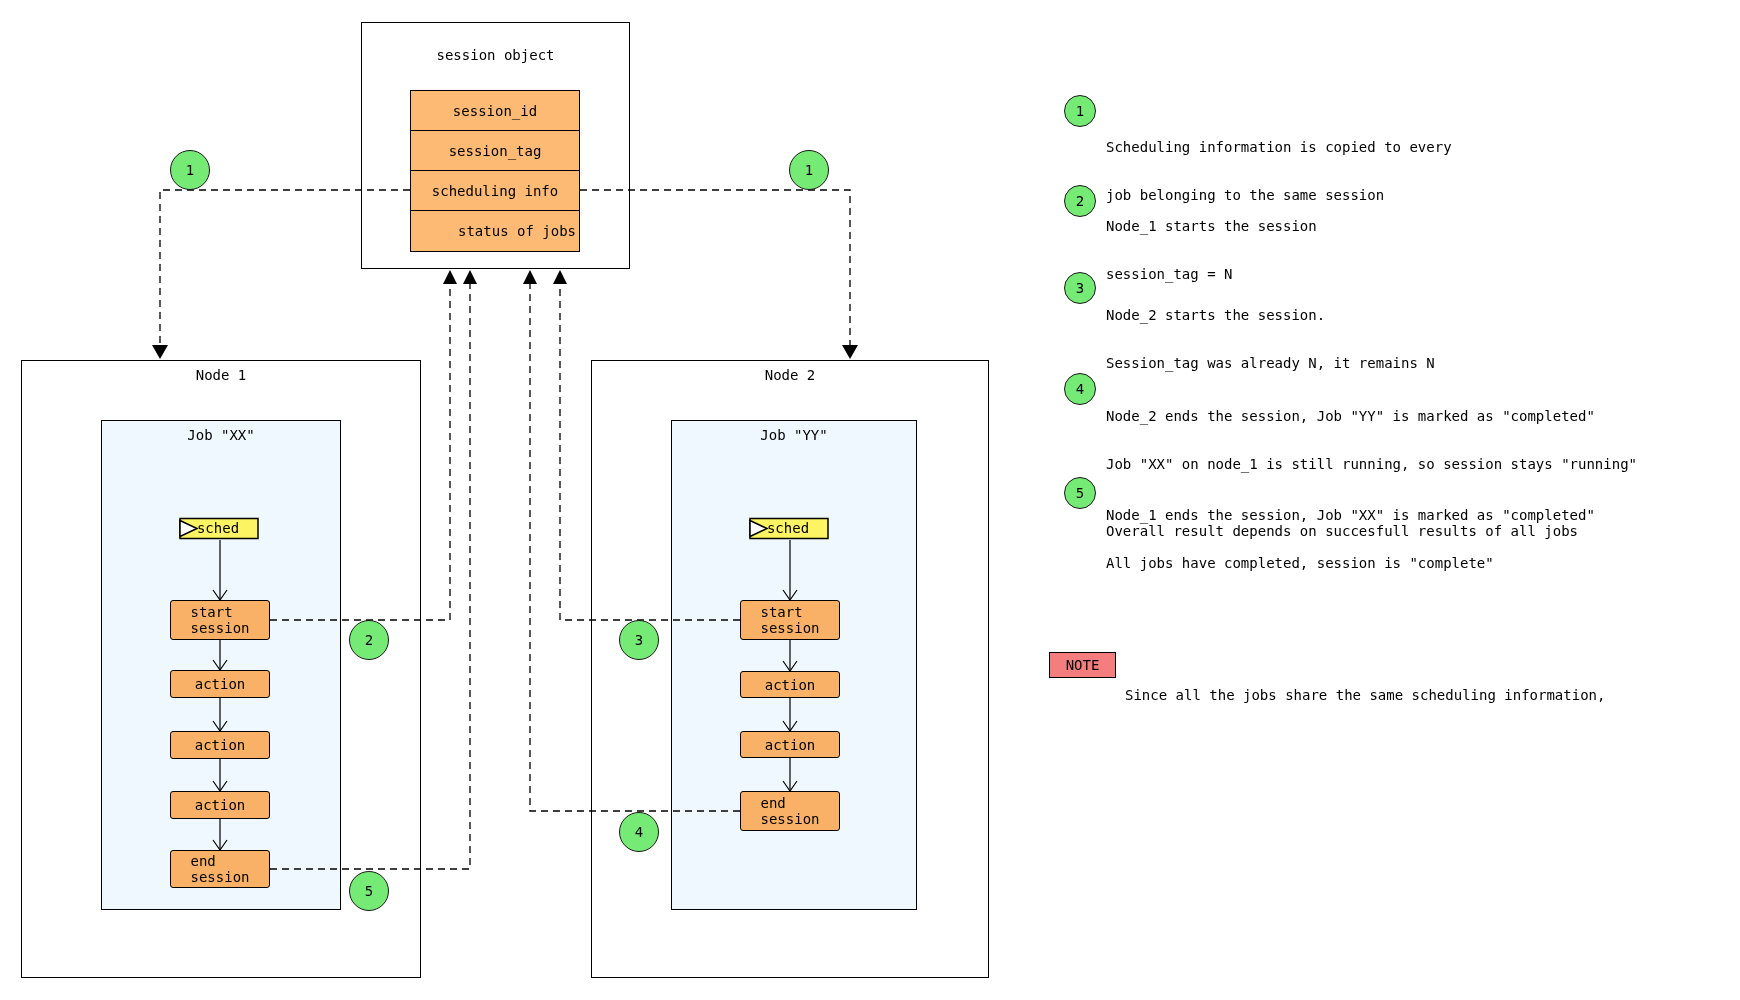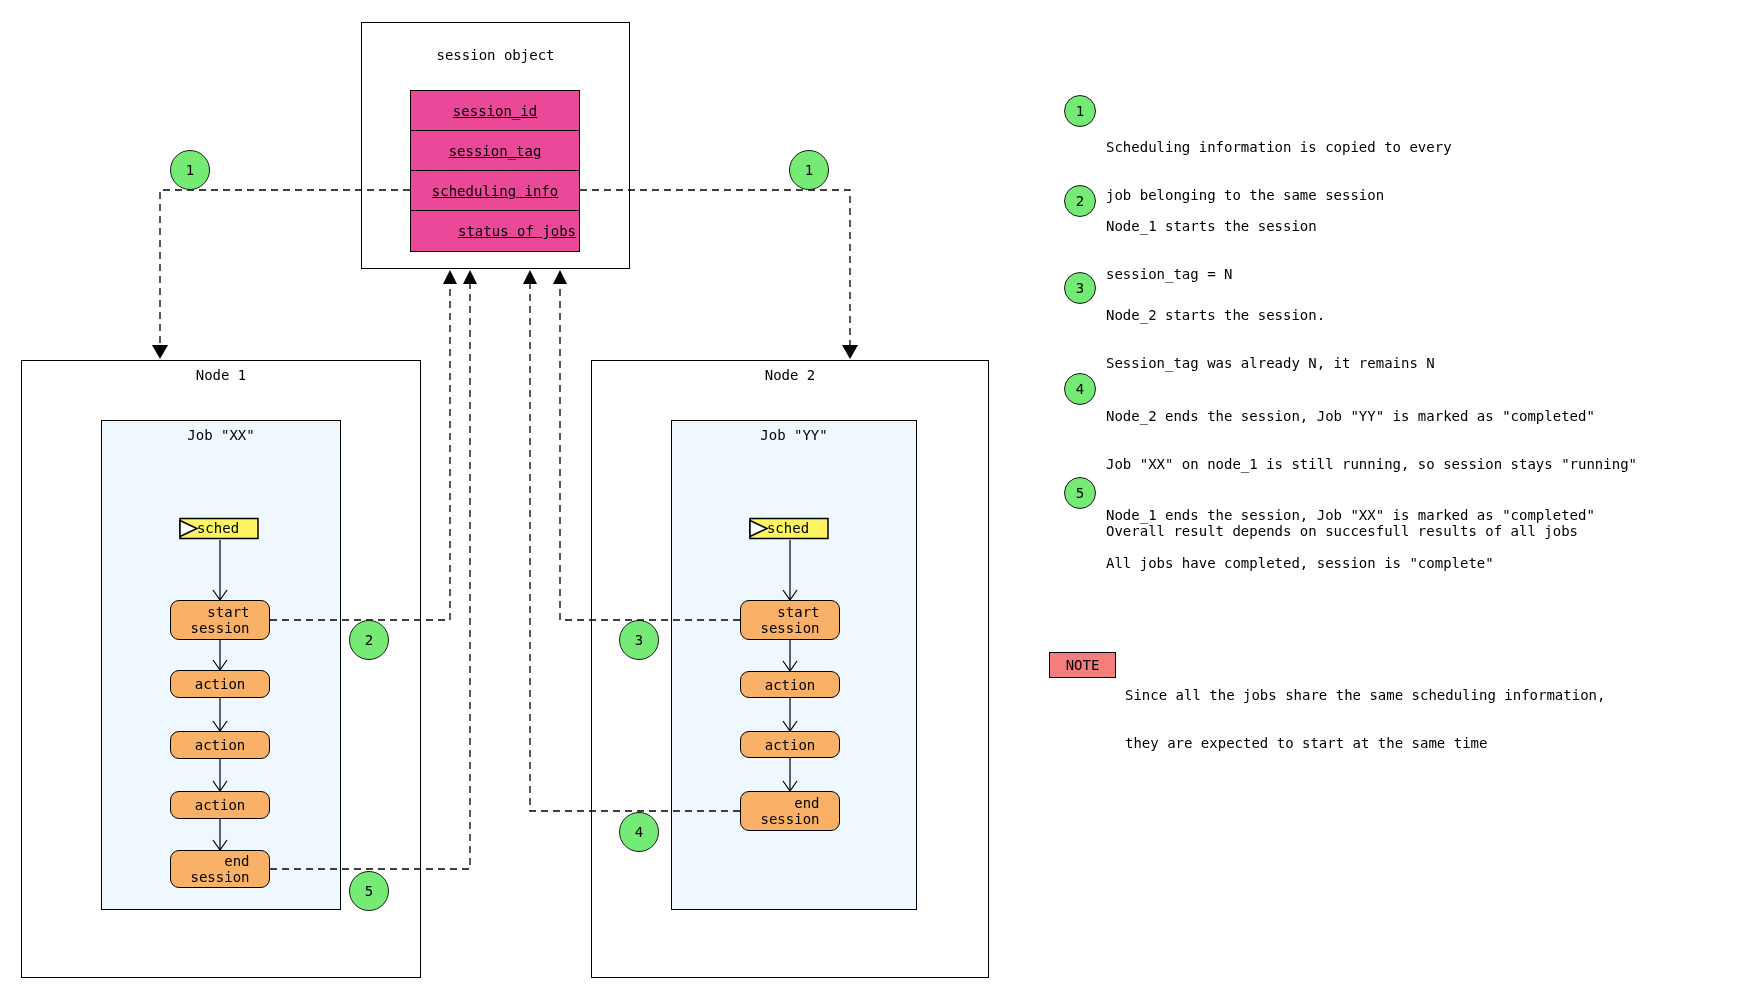--- a/index.html
+++ b/index.html
@@ -3,27 +3,27 @@
 <meta charset="utf-8">
 <style>
   html,body{margin:0;padding:0;background:#fff;}
   #canvas{
     position:relative;width:1740px;height:1000px;background:#ffffff;overflow:hidden;
     font-family:"DejaVu Sans Mono","Liberation Mono",monospace;color:#000;
   }
   .outline-box{position:absolute;border:1px solid #000;background:#fff;box-sizing:border-box;}
   .job-box{position:absolute;border:1px solid #000;background:#f0f8ff;box-sizing:border-box;}
   .box-title{position:absolute;left:0;right:0;text-align:center;font-size:14px;white-space:pre;}
-  .attr-table{position:absolute;border:1.5px solid #000;background:#ec4899;box-sizing:border-box;z-index:2;text-decoration:underline;}
+  .attr-table{position:absolute;border:1.5px solid #000;background:#fdba74;box-sizing:border-box;z-index:2;}
   .attr-row{height:40px;box-sizing:border-box;display:flex;align-items:center;justify-content:center;
     font-size:14px;border-bottom:1.5px solid #000;}
   .attr-row:last-child{border-bottom:none;padding-left:44px;}
-  .flow-box{position:absolute;border:1.5px solid #000;border-radius:9px;background:#f9b167;
+  .flow-box{position:absolute;border:1.5px solid #000;border-radius:3px;background:#f9b167;
     box-sizing:border-box;display:flex;align-items:center;justify-content:center;
-    font-size:14px;text-align:right;white-space:pre-line;line-height:16px;z-index:2;}
+    font-size:14px;text-align:left;white-space:pre-line;line-height:16px;z-index:2;}
   .marker{position:absolute;border-radius:50%;background:#75eb75;border:1.5px solid #1a1a1a;
     box-sizing:border-box;display:flex;align-items:center;justify-content:center;
     font-size:14px;z-index:6;}
   .marker.big{width:40px;height:40px;}
   .marker.small{width:32px;height:32px;}
   .legend-text{position:absolute;font-size:14px;line-height:16px;white-space:pre;}
   .sched-flag{position:absolute;width:64px;height:23px;z-index:2;}
   .sched-flag .flag-label{position:absolute;left:14px;top:0;right:0;bottom:0;text-align:center;
     line-height:22px;font-size:14px;}
   .note-box{position:absolute;border:1.5px solid #000;background:#f47e7e;box-sizing:border-box;
@@ -171,16 +171,15 @@
   <div class="legend-text" style="left:1106px;top:475px;">
     <div>Node_1 ends the session, Job "XX" is marked as "completed"</div>
     <div>All jobs have completed, session is "complete"</div>
   </div>
 
   <div class="legend-text" style="left:1106px;top:523px;">Overall result depends on succesfull results of all jobs</div>
 
   <div class="note-box" style="left:1049px;top:652px;width:67px;height:26px;">NOTE</div>
   <div class="legend-text" style="left:1125px;top:655px;">
     <div>Since all the jobs share the same scheduling information,</div>
-    <div>they are expected to start at the same time</div>
   </div>
 
 </div>
 
 </body></html>

